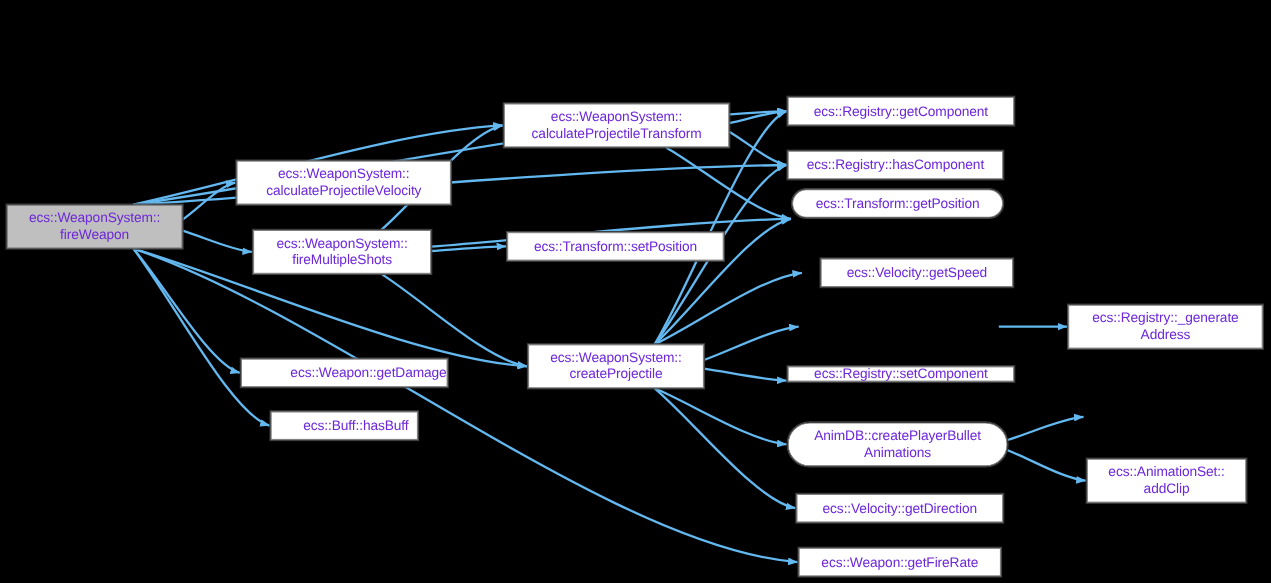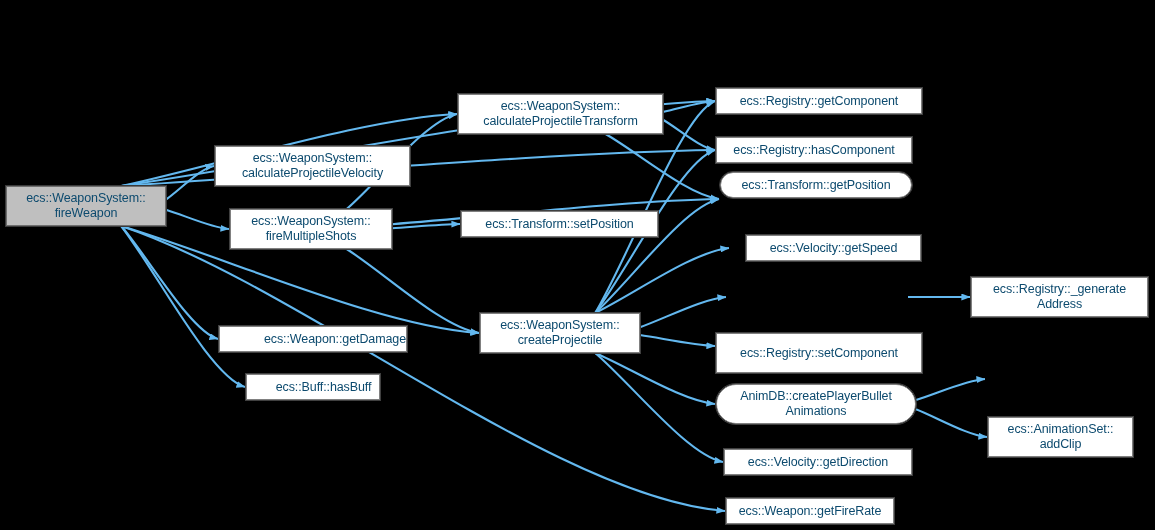--- a/index.html
+++ b/index.html
@@ -27,21 +27,21 @@
   .gnode {
     position: absolute;
     box-sizing: border-box;
     background: #ffffff;
     border: 1px solid #808080;
     outline: 1px solid #404040;
     display: flex;
     align-items: center;
     justify-content: center;
     text-align: center;
-    color: #0c4a6e;
+    color: #6d28d9;
     font-size: 12.5px;
     line-height: 15px;
     letter-spacing: -0.1px;
     padding: 0 4px;
     white-space: pre-line;
     z-index: 5;
   }
   .gnode.root {
     background: #bfbfbf;
     border: 1px solid #6e6e6e;
@@ -98,22 +98,22 @@
 calculateProjectileTransform</div>
     <div class="gnode" style="left: 461px; top: 211px; width: 197px; height: 26px;">ecs::Transform::setPosition</div>
     <div class="gnode" style="left: 219px; top: 326px; width: 188px; height: 26px; padding-left: 48px;">ecs::Weapon::getDamage</div>
     <div class="gnode" style="left: 246px; top: 374px; width: 134px; height: 26px; padding-left: 25px;">ecs::Buff::hasBuff</div>
     <div class="gnode" style="left: 480px; top: 313px; width: 160px; height: 40px;">ecs::WeaponSystem::
 createProjectile</div>
     <div class="gnode" style="left: 716px; top: 88px; width: 206px; height: 26px;">ecs::Registry::getComponent</div>
     <div class="gnode" style="left: 716px; top: 137px; width: 196px; height: 26px;">ecs::Registry::hasComponent</div>
     <div class="gnode" style="left: 720px; top: 172px; width: 192px; height: 26px; border-radius: 13px;">ecs::Transform::getPosition</div>
     <div class="gnode" style="left: 730px; top: 235px; width: 175px; height: 26px; margin-left: 16px;">ecs::Velocity::getSpeed</div>
-    <div class="gnode" style="left: 716px; top: 333px; width: 206px; height: 40px;">ecs::Registry::setComponent</div>
+    <div class="gnode" style="left: 716px; top: 333px; width: 206px; height: 14px;">ecs::Registry::setComponent</div>
     <div class="gnode" style="left: 716px; top: 384px; width: 200px; height: 40px; border-radius: 20px;">AnimDB::createPlayerBullet
 Animations</div>
     <div class="gnode" style="left: 724px; top: 449px; width: 188px; height: 26px;">ecs::Velocity::getDirection</div>
-    <div class="gnode" style="left: 726px; top: 498px; width: 168px; height: 26px;">ecs::Weapon::getFireRate</div>
+    <div class="gnode" style="left: 726px; top: 498px; width: 184px; height: 26px;">ecs::Weapon::getFireRate</div>
     <div class="gnode" style="left: 971px; top: 277px; width: 177px; height: 40px;">ecs::Registry::_generate
 Address</div>
     <div class="gnode" style="left: 988px; top: 417px; width: 145px; height: 40px;">ecs::AnimationSet::
 addClip</div>
   </div>
 
 </body></html>

